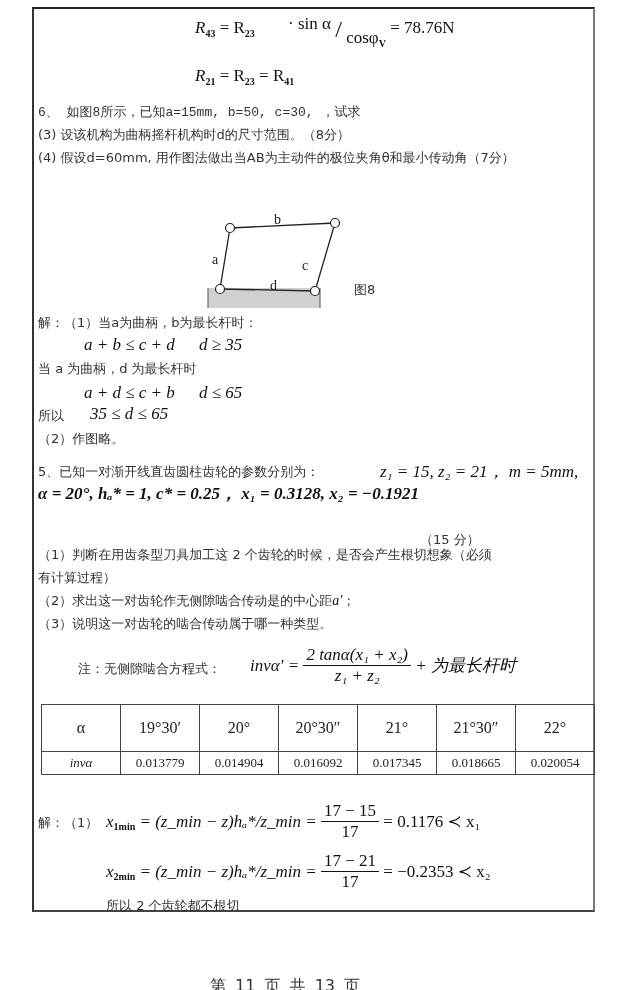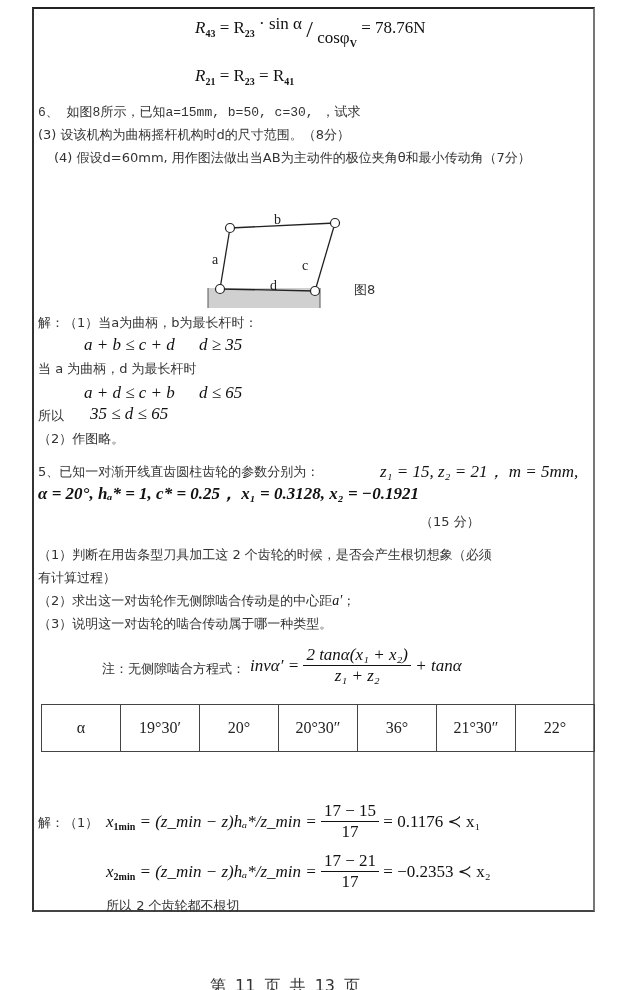--- a/index.html
+++ b/index.html
@@ -25,35 +25,35 @@
               font-family:"DejaVu Sans", sans-serif; font-size:16px; color:#333; word-spacing:4px; }
   </style>
 </head>
 <body>
 
 <div class="frame"></div>
 
 <div class="abs m" style="left:195px;top:14px;">
   <span>R</span><sub>43</sub>
   <span class="mu">= R</span><sub>23</sub>
-  <span class="mu" style="vertical-align:4px;"> · sin α</span>
+  <span class="mu" style="vertical-align:4px;margin-left:29px;"> · sin α</span>
   <span class="mu" style="font-size:24px;vertical-align:-4px;">/</span>
   <span class="mu" style="vertical-align:-10px;"><span>cosφ</span><sub>V</sub></span>
   <span class="mu">= 78.76N</span>
 </div>
 
 <div class="abs m" style="left:195px;top:66px;">
   <span>R</span><sub>21</sub>
   <span class="mu">= R</span><sub>23</sub>
   <span class="mu">= R</span><sub>41</sub>
 </div>
 
 <div class="abs cn" style="left:38px;top:103px;font-family:Liberation Mono, monospace;">6、 如图8所示，已知a=15mm, b=50, c=30, ，试求</div>
 <div class="abs cn" style="left:38px;top:126px;">(3) 设该机构为曲柄摇杆机构时d的尺寸范围。（8分）</div>
-<div class="abs cn" style="left:54px;top:149px;">(4) 假设d=60mm, 用作图法做出当AB为主动件的极位夹角θ和最小传动角（7分）</div>
+<div class="abs cn" style="left:38px;top:149px;">(4) 假设d=60mm, 用作图法做出当AB为主动件的极位夹角θ和最小传动角（7分）</div>
 
 <svg class="abs" style="left:200px;top:210px;" width="190" height="100">
   <rect x="8" y="78" width="112" height="20" fill="#d0d0d0"></rect>
   <line x1="8" y1="78" x2="8" y2="98" stroke="#555" stroke-width="1"></line>
   <line x1="120" y1="78" x2="120" y2="98" stroke="#555" stroke-width="1"></line>
   <line x1="20" y1="79" x2="115" y2="81" stroke="#222" stroke-width="1.3"></line>
   <line x1="20" y1="79" x2="30" y2="18" stroke="#222" stroke-width="1.3"></line>
   <line x1="30" y1="18" x2="135" y2="13" stroke="#222" stroke-width="1.3"></line>
   <line x1="135" y1="13" x2="115" y2="81" stroke="#222" stroke-width="1.3"></line>
   <circle cx="20" cy="79" r="4.5" fill="#fff" stroke="#222" stroke-width="1.2"></circle>
@@ -73,49 +73,58 @@
 <div class="abs cn" style="left:38px;top:360px;">当 a 为曲柄，d 为最长杆时</div>
 <div class="abs m" style="left:84px;top:383px;">a + d ≤ c + b</div>
 <div class="abs m" style="left:199px;top:383px;text-align:center;">d ≤ 65</div>
 <div class="abs cn" style="left:38px;top:407px;">所以</div>
 <div class="abs m" style="left:90px;top:404px;">35 ≤ d ≤ 65</div>
 <div class="abs cn" style="left:38px;top:430px;">（2）作图略。</div>
 
 <div class="abs cn" style="left:38px;top:463px;">5、已知一对渐开线直齿圆柱齿轮的参数分别为：</div>
 <div class="abs m" style="left:380px;top:460px;">z₁ = 15, z₂ = 21，  m = 5mm,</div>
 <div class="abs m" style="left:38px;top:482px;font-weight:bold;">α = 20°, hₐ* = 1, c* = 0.25，  x₁ = 0.3128, x₂ = −0.1921</div>
-<div class="abs cn" style="left:420px;top:513px;">（15 分）</div>
+<div class="abs cn" style="left:420px;top:531px;">（15 分）</div>
 
 <div class="abs cn" style="left:38px;top:546px;">（1）判断在用齿条型刀具加工这 2 个齿轮的时候，是否会产生根切想象（必须</div>
 <div class="abs cn" style="left:38px;top:569px;">有计算过程）</div>
 <div class="abs cn" style="left:38px;top:592px;">
   <span>（2）求出这一对齿轮作无侧隙啮合传动是的中心距</span><span class="m" style="font-size:14px;">a′</span><span>；</span>
 </div>
 <div class="abs cn" style="left:38px;top:615px;">（3）说明这一对齿轮的啮合传动属于哪一种类型。</div>
 
-<div class="abs cn" style="left:78px;top:660px;margin-left:24px;">注：无侧隙啮合方程式：</div>
+<div class="abs cn" style="left:78px;top:660px;">注：无侧隙啮合方程式：</div>
 <div class="abs m" style="left:250px;top:645px;">
   <span style="vertical-align:middle;">invα′ =</span>
   <span class="frac">
     <span class="num">2 tanα(x₁ + x₂)</span>
     <span class="den">z₁ + z₂</span>
   </span>
-  <span style="vertical-align:middle;">+ tanα</span>
+  <span style="vertical-align:middle;">+ 为最长杆时</span>
 </div>
 
 <table class="inv">
   <tbody>
       <tr class="h">
     <td style="width:76px;">α</td>
     <td style="width:76px;">19°30′</td>
     <td style="width:76px;">20°</td>
     <td style="width:76px;">20°30″</td>
-    <td style="width:76px;">36°</td>
+    <td style="width:76px;">21°</td>
     <td style="width:76px;">21°30″</td>
     <td style="width:76px;">22°</td>
+  </tr>
+  <tr class="v">
+    <td style="font-style:italic;">invα</td>
+    <td>0.013779</td>
+    <td>0.014904</td>
+    <td>0.016092</td>
+    <td>0.017345</td>
+    <td>0.018665</td>
+    <td>0.020054</td>
   </tr>
 </tbody>
   </table>
 
 <div class="abs cn" style="left:38px;top:814px;">解：（1）</div>
 <div class="abs m" style="left:106px;top:801px;">
   <span style="vertical-align:middle;">x</span><sub>1min</sub>
   <span style="vertical-align:middle;">= (z_min − z)hₐ*/z_min =</span>
   <span class="frac mu">
     <span class="num">17 − 15</span>

